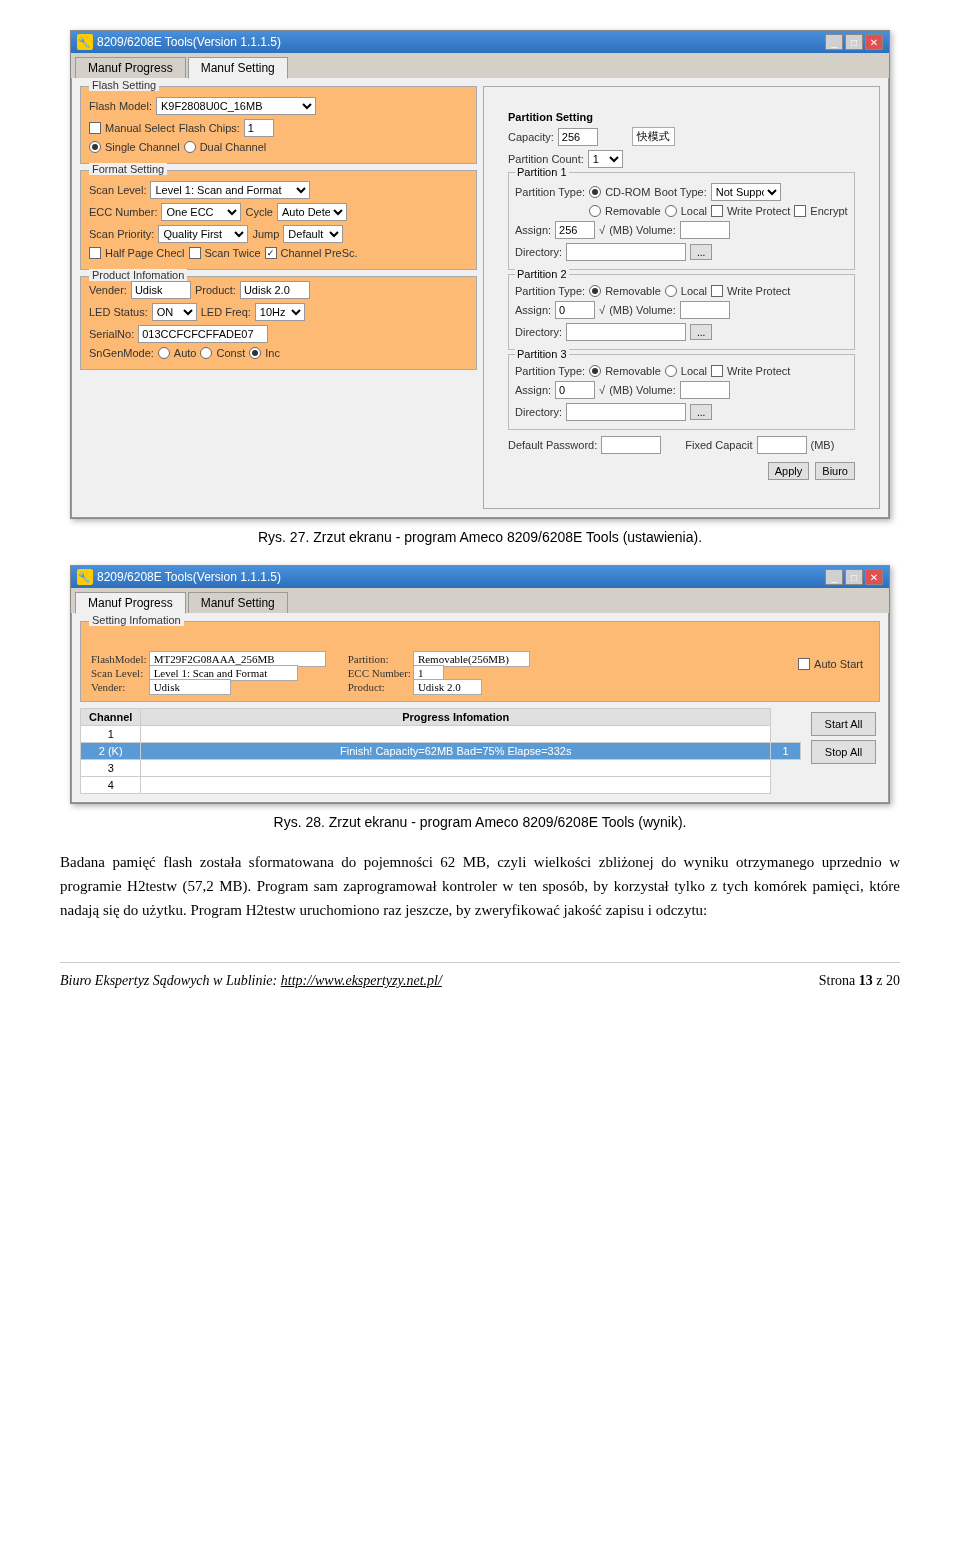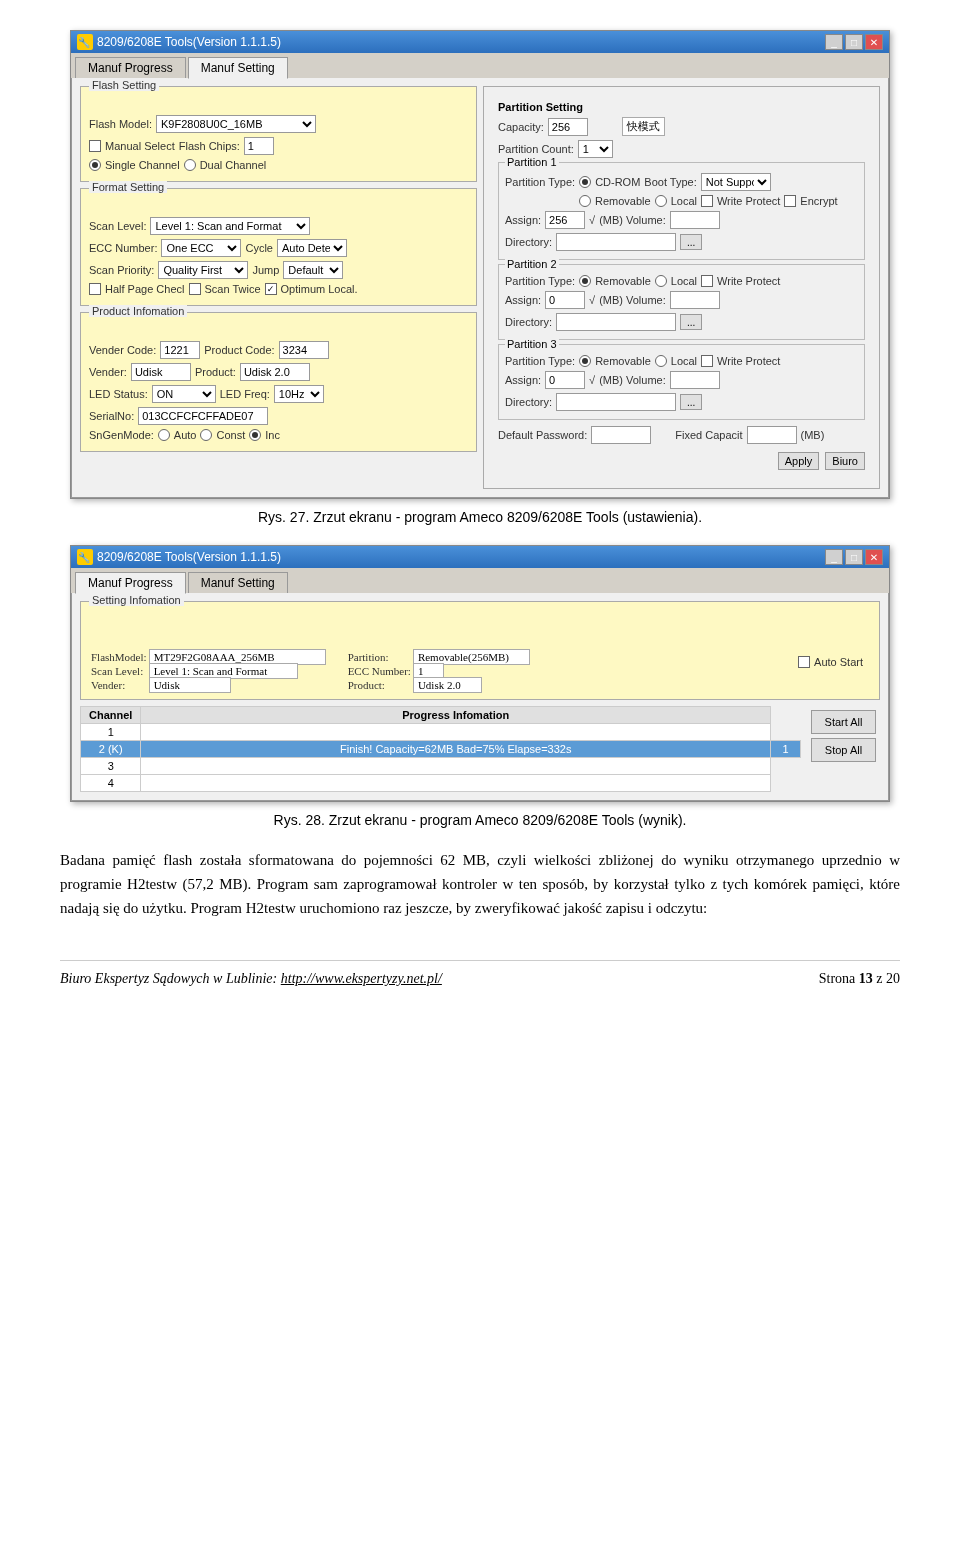--- a/index.html
+++ b/index.html
@@ -91,23 +91,23 @@
       border: 1px solid #999;
       border-top: none;
       font-family: Arial, sans-serif;
       font-size: 12px;
     }
 
     
     .section-box {
       border: 1px solid #aaa;
       margin-bottom: 6px;
-      padding: 22px 8px 6px;
+      padding: 4px 8px 6px;
       position: relative;
-      background: #fef9c3;
+      background: #fdba74;
     }
     .section-label {
       position: absolute;
       top: -8px;
       left: 8px;
       background: #f0f0f0;
       padding: 0 3px;
       font-size: 11px;
       color: #333;
     }
@@ -167,21 +167,21 @@
 
     .two-col {
       display: grid;
       grid-template-columns: 1fr 1fr;
       gap: 6px;
     }
 
     
     .partition-right {
       border: 1px solid #aaa;
-      padding: 14px;
+      padding: 24px;
       background: #f0f0f0;
       font-size: 11px;
     }
     .partition-section {
       border: 1px solid #bbb;
       padding: 4px 6px;
       margin-bottom: 4px;
       position: relative;
     }
     .partition-section-label {
@@ -387,41 +387,35 @@
               <select class="form-select" style="width:60px;">
                 <option>Default</option>
               </select>
             </div>
             <div class="form-row">
               <div class="form-checkbox"></div>
               <span class="form-label">Half Page Checl</span>
               <div class="form-checkbox"></div>
               <span class="form-label">Scan Twice</span>
               <div class="form-checkbox checkbox-checked"></div>
-              <span class="form-label">Optimum Local.</span>
+              <span class="form-label">Channel PreSc.</span>
             </div>
           </div>
 
           <div class="section-box">
             <span class="section-label">Product Infomation</span>
-            <div class="form-row" style="margin-top:6px;">
-              <span class="form-label">Vender Code:</span>
-              <input class="form-input" style="width: 40px;" value="1221">
-              <span class="form-label">Product Code:</span>
-              <input class="form-input" style="width: 50px;" value="3234">
-            </div>
             <div class="form-row">
               <span class="form-label">Vender:</span>
               <input class="form-input" style="width: 60px;" value="Udisk">
               <span class="form-label">Product:</span>
               <input class="form-input" style="width: 70px;" value="Udisk 2.0">
             </div>
             <div class="form-row">
               <span class="form-label">LED Status:</span>
-              <select class="form-select" style="width:64px;">
+              <select class="form-select" style="width:45px;">
                 <option>ON</option>
               </select>
               <span class="form-label">LED Freq:</span>
               <select class="form-select" style="width:50px;">
                 <option>10Hz</option>
               </select>
             </div>
             <div class="form-row">
               <span class="form-label">SerialNo:</span>
               <input class="form-input" style="width: 130px;" value="013CCFCFCFFADE07">

